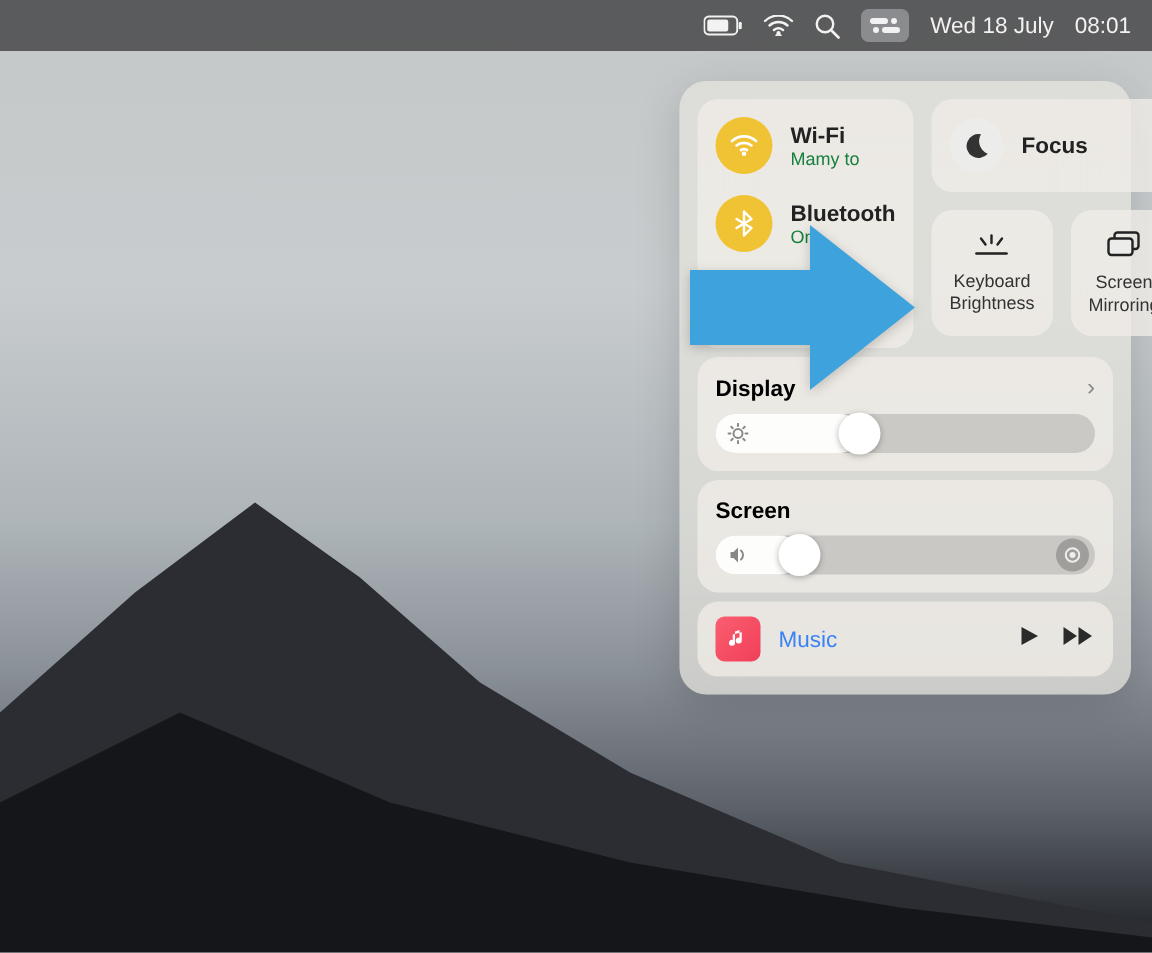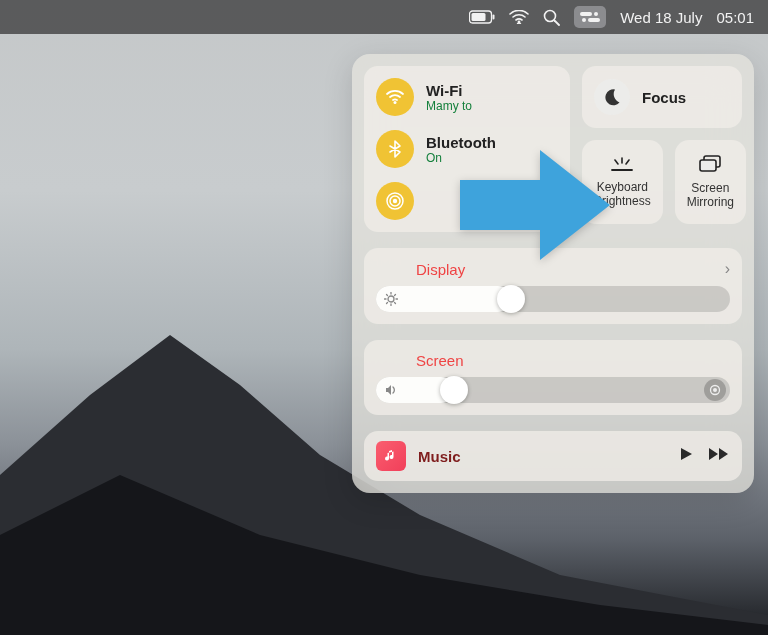--- a/index.html
+++ b/index.html
@@ -20,26 +20,26 @@
   gap: 14px; padding: 0 14px; color: #f2f2f2; font-size: 15px;
 }
 .menubar .chip {
   background: rgba(180,180,185,0.55); border-radius: 5px;
   width: 32px; height: 22px; display: flex; align-items: center; justify-content: center;
 }
 .menubar svg { display: block; }
 
 .cc {
   position: absolute; top: 54px; right: 14px;
-  width: 402px; padding: 12px;
+  width: 301px; padding: 12px;
   background: rgba(230,228,222,0.72);
   border-radius: 18px;
   backdrop-filter: blur(20px);
   box-shadow: 0 8px 30px rgba(0,0,0,0.15);
-  display: flex; flex-direction: column; gap: 16px;
+  display: flex; flex-direction: column; gap: 6px;
 }
 .row { display: flex; gap: 12px; }
 .card {
   background: rgba(240,238,232,0.75);
   border-radius: 14px; padding: 12px;
 }
 .conn { flex: 1; display: flex; flex-direction: column; gap: 14px; }
 .conn-item { display: flex; align-items: center; gap: 12px; }
 .pill {
   width: 38px; height: 38px; border-radius: 50%;
@@ -56,21 +56,21 @@
 
 .small-row { display: flex; gap: 12px; width: 160px; }
 .small {
   flex: 1; height: 84px; display: flex; flex-direction: column;
   align-items: center; justify-content: center; gap: 4px;
 }
 .small-label { font-size: 12px; color: #333; text-align: center; line-height: 1.2; }
 
 .slider-card { display: flex; flex-direction: column; gap: 8px; }
 .slider-head { display: flex; justify-content: space-between; align-items: center; }
-.slider-title { font-size: 15px; font-weight: 400; color: #ef4444; margin-left: 40px; }
+.slider-title { font-size: 15px; font-weight: 700; color: #000000; }
 .chev { color: #888; font-size: 16px; }
 .track {
   position: relative; height: 26px; border-radius: 13px;
   background: rgba(120,120,120,0.28);
 }
 .fill {
   position: absolute; top: 0; left: 0; height: 100%;
   background: #fdfdfb; border-radius: 13px;
   display: flex; align-items: center; padding-left: 8px;
 }
@@ -83,21 +83,21 @@
   border-radius: 50%; background: rgba(80,80,80,0.35);
   display: flex; align-items: center; justify-content: center;
 }
 
 .music { display: flex; align-items: center; gap: 12px; height: 50px; }
 .music-icon {
   width: 30px; height: 30px; border-radius: 6px;
   background: linear-gradient(135deg,#fa5e6f,#f13f5a);
   display:flex; align-items:center; justify-content:center; color:#fff;
 }
-.music-label { font-size: 15px; font-weight: 700; color: #7f1d1d; flex: 1; }
+.music-label { font-size: 15px; font-weight: 400; color: #3b82f6; flex: 1; }
 .pb { display: flex; gap: 14px; align-items: center; color: #2a2a2a; }
 
 .arrow {
   position: absolute; top: 150px; left: 460px; z-index: 50;
 }
 .arrow svg { filter: drop-shadow(0 2px 4px rgba(0,0,0,0.2)); }
 </style>
 </head>
 <body>
 
@@ -130,21 +130,21 @@
   </span>
   <span class="chip">
     <svg width="20" height="12" viewBox="0 0 20 12">
         <rect x="0" y="1" width="12" height="4" rx="2" fill="#f2f2f2"></rect>
         <circle cx="16" cy="3" r="2" fill="#f2f2f2"></circle>
         <rect x="8" y="7" width="12" height="4" rx="2" fill="#f2f2f2"></rect>
         <circle cx="4" cy="9" r="2" fill="#f2f2f2"></circle>
       </svg>
   </span>
   <span>Wed 18 July</span>
-  <span>05:01</span>
+  <span>08:01</span>
 </div>
 
 <div class="cc">
 
   <div class="row">
     <div class="card conn">
       <div class="conn-item">
         <div class="pill">
           <svg viewBox="0 0 20 20">
               <path d="M2 7a12 12 0 0 1 16 0M5 10a8 8 0 0 1 10 0M8 13a4 4 0 0 1 4 0" fill="none" stroke="#fff" stroke-width="1.8" stroke-linecap="round"></path>

